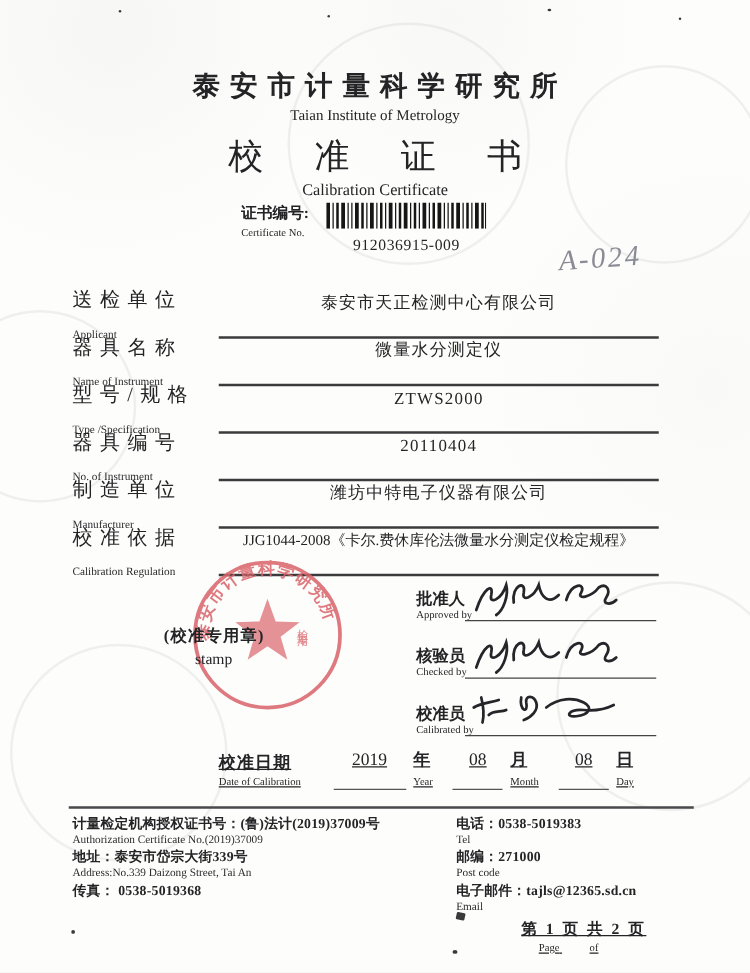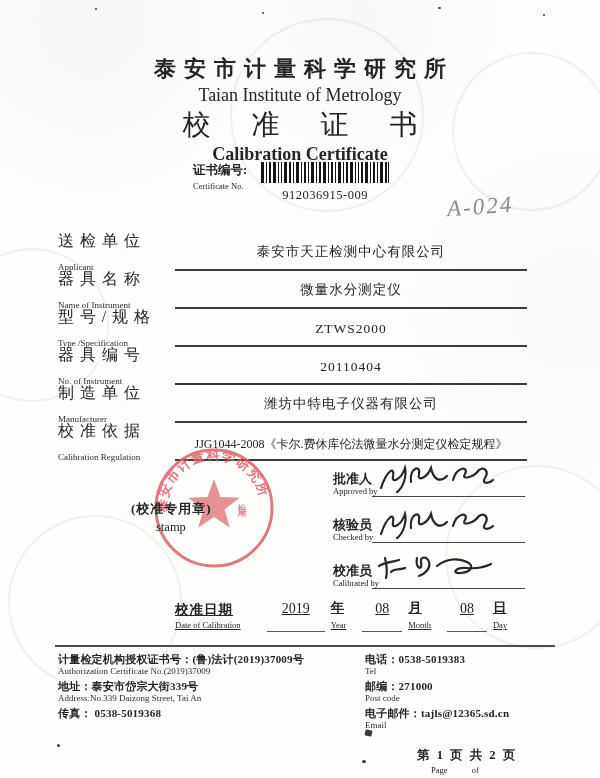--- a/index.html
+++ b/index.html
@@ -13,46 +13,46 @@
       radial-gradient(circle at 95% 40%, rgba(200,200,200,.07), transparent 25%);
   }
   :root{--stamp-red:#d9646a;--ink:#26262a;--pencil:#8b8b95;}
 
   
   .wm{position:absolute;border:2px solid rgba(170,170,170,.16);border-radius:50%;}
 
   
   .inst-cn{position:absolute;top:54px;left:0;right:0;text-align:center;
     font-size:22px;font-weight:700;letter-spacing:8px;text-indent:8px;}
-  .inst-en{position:absolute;top:85px;left:0;right:0;text-align:center;font-size:18px;}
+  .inst-en{position:absolute;top:85px;left:0;right:0;text-align:center;font-size:12px;}
   .title-cn{position:absolute;top:106px;left:0;right:0;text-align:center;
     font-size:28px;font-weight:400;letter-spacing:17px;text-indent:17px;}
-  .title-en{position:absolute;top:144px;left:0;right:0;text-align:center;font-size:18px;font-weight:bold;}
+  .title-en{position:absolute;top:144px;left:0;right:0;text-align:center;font-size:13px;}
 
   
   .certno{position:absolute;top:162px;left:193px;display:flex;}
   .certno .lbl-cn{font-size:12.5px;font-weight:700;}
   .certno .lbl-en{font-size:8.5px;margin-top:2px;}
   .certno-code{margin-left:14px;text-align:center;}
   .certno-num{font-size:12.5px;letter-spacing:.5px;margin-top:1px;}
 
   .annotation{position:absolute;left:447px;top:194px;font-size:23px;font-style:italic;
     color:var(--pencil);transform:rotate(-4deg);letter-spacing:2px;font-family:"Liberation Serif",serif;}
 
   
   .fields{position:absolute;top:233px;left:58px;width:469px;}
   .field-row{display:flex;height:38px;align-items:stretch;}
   .field-label{width:117px;flex:none;}
   .cjk{width:82px;text-align:justify;text-align-last:justify;font-size:16px;font-weight:400;line-height:15px;}
   .cjk.w5{width:92px;}
   .en{font-size:9px;line-height:11px;margin-top:14px;color:#2c2c2e;}
   .field-value{flex:1;border-bottom:2px solid #3b3b3d;text-align:center;
     font-size:13.5px;letter-spacing:1px;display:flex;align-items:flex-end;
-    justify-content:center;padding-bottom:8px;}
-  .field-value.small{font-size:12px;letter-spacing:0;padding-bottom:6px;}
+    justify-content:center;padding-bottom:18px;}
+  .field-value.small{font-size:12px;letter-spacing:0;padding-bottom:18px;}
 
   
   .stamp-svg{position:absolute;left:150px;top:446px;opacity:.85;}
   .stamp-cn{position:absolute;left:131px;top:500px;font-size:13px;font-weight:700;letter-spacing:1px;}
   .stamp-en{position:absolute;left:156px;top:520px;font-size:12.5px;}
 
   .sigs{position:absolute;left:333px;top:464px;width:192px;}
   .sig-row{position:relative;height:46px;}
   .sig-row .s-cn{position:absolute;left:0;top:6px;font-size:13px;font-weight:700;}
   .sig-row .s-en{position:absolute;left:0;top:22px;font-size:8.5px;}
@@ -70,21 +70,21 @@
   .date-unit{margin-left:6px;}
   .date-unit .u-cn{font-size:13.5px;font-weight:700;line-height:14px;}
   .date-unit .u-en{font-size:8.5px;margin-top:5px;}
 
   
   .footer-rule{position:absolute;left:55px;top:645px;width:500px;border-top:2px solid #4a4a4c;}
   .f-left{position:absolute;left:58px;top:653px;width:300px;}
   .f-right{position:absolute;left:365px;top:653px;width:190px;}
   .f-cn{font-size:11px;font-weight:700;line-height:13px;letter-spacing:.2px;}
   .f-en{font-size:9px;line-height:11px;margin-bottom:3px;color:#2c2c2e;}
-  .pagenum{margin-top:16px;margin-left:52px;}
+  .pagenum{margin-top:4px;margin-left:52px;text-decoration:underline;}
   .pg-cn{font-size:12.5px;font-weight:700;letter-spacing:2px;}
   .pg-en{font-size:8.5px;margin-top:1px;padding-left:14px;}
   .pg-en .of{margin-left:22px;}
 
   .speck{position:absolute;background:#3a3a3a;border-radius:50%;}
 </style>
 </head>
 <body>
 
 <div class="page">

